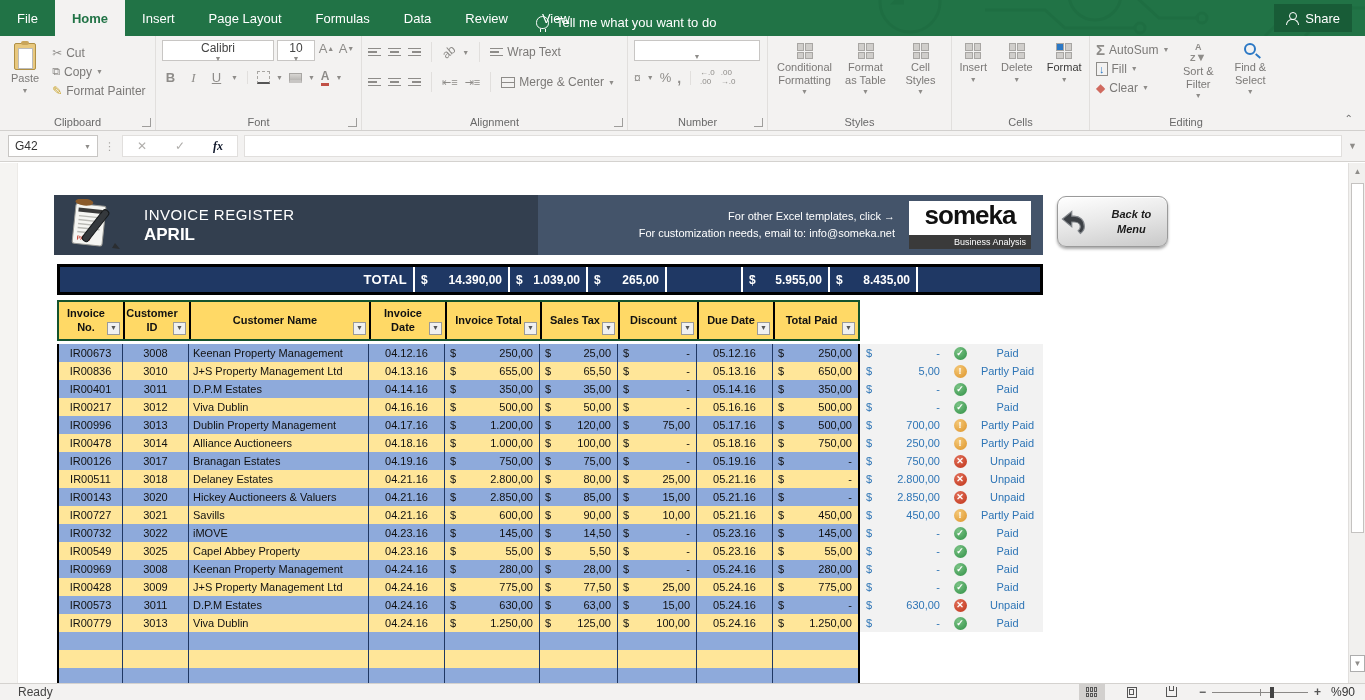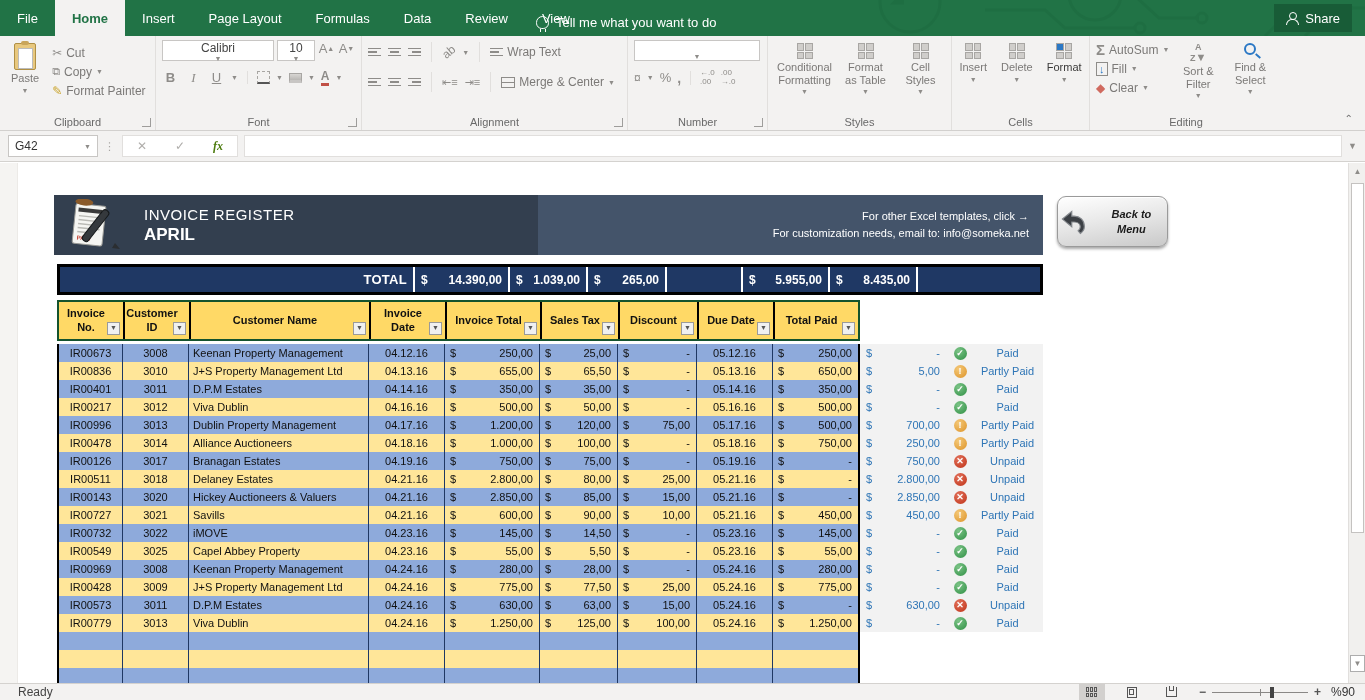--- a/index.html
+++ b/index.html
@@ -52,21 +52,21 @@
   .clearicon { color:#d06a5f; font-size:12px; }
   .sortAZ { font-size:9px; color:#8e8c89; font-weight:bold; line-height:1; text-align:center; }
   .chev-collapse { position:absolute; right:12px; bottom:6px; color:#696969; font-size:10px; cursor:pointer; }
 
   
   .fbar { position:absolute; left:0; top:131px; width:1365px; height:31px; background:#f3f2f1; border-bottom:1px solid #d4d2cf; display:flex; align-items:center; padding:0 8px; gap:6px; }
   .namebox { width:90px; height:22px; background:#fff; border:1px solid #c8c6c4; display:flex; align-items:center; justify-content:space-between; padding:0 6px; font-size:12px; color:#333; cursor:pointer; }
   .dots { color:#a8a6a3; font-size:11px; letter-spacing:1px; }
   .fxbtns { height:22px; background:#fff; border:1px solid #e1dfdd; display:flex; align-items:center; }
   .fxbtns span { width:38px; text-align:center; color:#b0aeab; font-size:12px; cursor:pointer; }
-  .fxbtns .fx { color:#4d7c0f; font-style:italic; font-family:"Liberation Serif",serif; font-weight:bold; }
+  .fxbtns .fx { color:#0f172a; font-style:italic; font-family:"Liberation Serif",serif; font-weight:bold; }
   .finput { flex:1; height:22px; background:#fff; border:1px solid #e1dfdd; cursor:text; }
   .fchev { color:#8e8c89; font-size:9px; cursor:pointer; }
 
   
   .sheet { position:absolute; left:0; top:163px; width:1348px; height:520px; background:#fff; overflow:hidden; }
   .leftmargin { position:absolute; left:0; top:0; width:18px; height:100%; background:#f5f4f2; border-right:1px solid #eceae7; }
 
   .banner { position:absolute; left:54px; top:32px; width:989px; height:60px; background:#333f4f; display:flex; }
   .inv-icon { width:76px; height:60px; display:flex; align-items:center; justify-content:center; }
   .banner-titles { display:flex; flex-direction:column; justify-content:center; color:#fff; padding-left:14px; }
@@ -465,20 +465,24 @@
     </div>
     <div class="banner-titles">
       <div class="bt1">INVOICE REGISTER</div>
       <div class="bt2">APRIL</div>
     </div>
     <div class="banner-right">
       <div class="binfo">
         <div>For other Excel templates, click →</div>
         <div>For customization needs, email to: info@someka.net</div>
       </div>
+      <div class="slogo">
+        <span class="big">someka</span>
+        <span class="sub">Business Analysis</span>
+      </div>
     </div>
   </div>
 
   <div class="back-btn">
     <svg width="30" height="28" viewBox="0 0 24 24">
       <path d="M11 7 L11 3 L3 9.5 L11 16 L11 12 L13 12 c3.2 0 5.3 1.8 5.3 4.1 c0 1.4-.7 2.6-1.8 3.4 l1.9 2.3 c2.1-1.4 3.4-3.5 3.4-5.9 C21.8 10.2 18 7 13 7 Z" fill="#3c4045" stroke="#83878c" stroke-width="1"></path>
     </svg>
     <span class="lbl">Back to Menu</span>
   </div>
 

